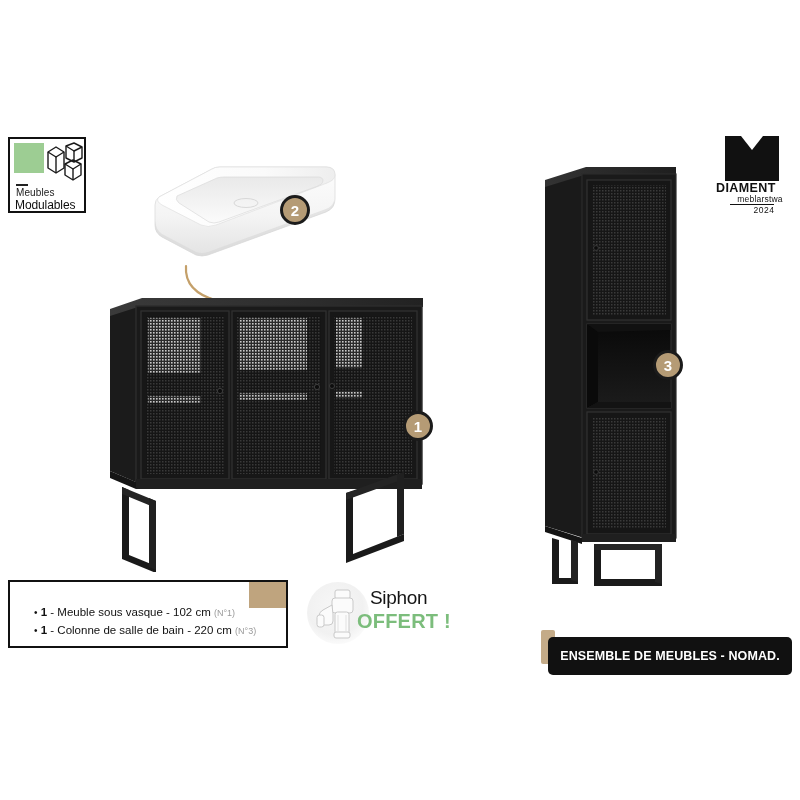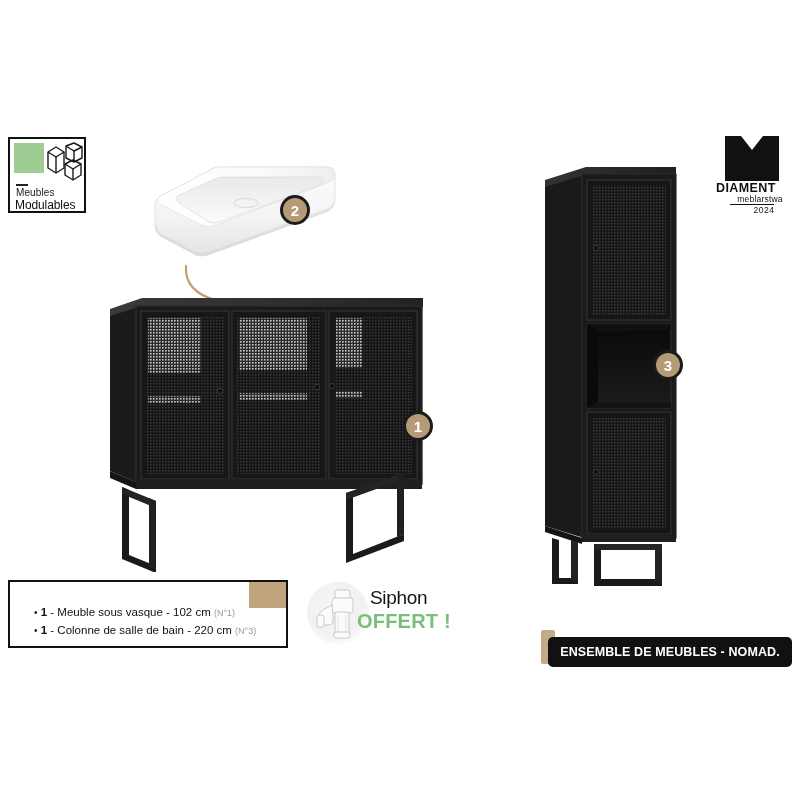--- a/index.html
+++ b/index.html
@@ -99,21 +99,21 @@
   #siphon-offer .pipe{position:absolute;left:10px;top:10px;width:48px;height:52px;}
   #siphon-offer .s-title{
     position:absolute;left:65px;top:9px;font-size:19px;color:#141414;letter-spacing:-.3px;
   }
   #siphon-offer .s-sub{
     position:absolute;left:52px;top:32px;font-size:20px;font-weight:bold;color:#7cbd7c;letter-spacing:.2px;
   }
 
   
   #ensemble-banner{
-    left:548px;top:637px;width:244px;height:30px;
+    left:548px;top:637px;width:244px;height:38px;
     background:#111;border-radius:5px;
     display:flex;align-items:center;justify-content:center;
   }
   #ensemble-banner span{
     color:#fff;font-size:12.5px;font-weight:bold;letter-spacing:.1px;white-space:nowrap;
   }
   #banner-accent{
     left:541px;top:630px;width:14px;height:34px;background:#c4ab88;border-radius:2px;
   }
 </style>

